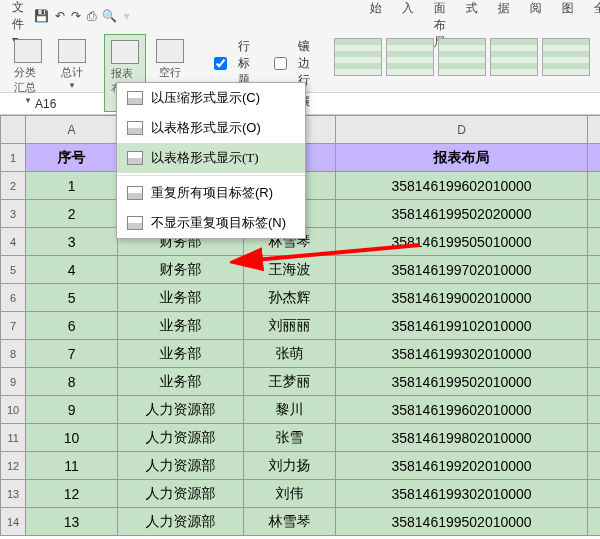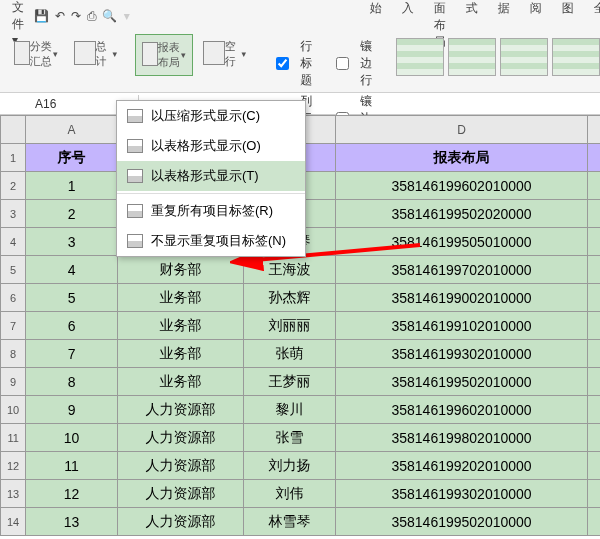--- a/index.html
+++ b/index.html
@@ -36,20 +36,21 @@
   .ribbon-tabs span { padding: 2px 4px; cursor:pointer; }
   .ribbon-tools {
     display: flex;
     align-items: flex-start;
     gap: 4px;
     padding: 6px 0;
     height: 64px;
   }
   .tool-group {
     display: flex;
+    flex-direction: column;
     align-items: center;
     padding: 5px 6px;
     font-size: 11px;
     color: #555;
     cursor: pointer;
   }
   .tool-group .big-icon {
     width: 28px; height: 24px;
     border: 1px solid #888; background:#eee;
     margin-bottom: 2px;
@@ -69,33 +70,33 @@
     width: 48px; height: 38px;
     background: repeating-linear-gradient(#c5e0c5,#c5e0c5 6px,#e4f0e4 6px,#e4f0e4 12px);
     border:1px solid #aaa;
     cursor:pointer;
   }
   .vr { width:1px; background:#ccc; height:50px; margin:4px 2px; }
 
   .dropdown {
     position: absolute;
     left: 116px;
-    top: 100px;
+    top: 82px;
     background: #fff;
     border: 1px solid #aaa;
     box-shadow: 2px 2px 6px rgba(0,0,0,0.25);
     z-index: 20;
     font-size: 13px;
     min-width: 190px;
   }
   .dropdown .dd-item {
     display:flex; align-items:center; gap:8px;
     padding: 6px 10px; cursor:pointer;
   }
-  .dropdown .dd-item.hover { background:#cde4cd; }
+  .dropdown .dd-item.hover { background:#cde4cd;font-family:Liberation Serif, serif; }
   .dropdown hr { border:none; border-top:1px solid #ddd; margin:2px 0; }
   .dd-icon {
     width:16px; height:14px; border:1px solid #888;
     background: linear-gradient(#fff 50%,#ccc 50%);
     flex-shrink:0;
   }
 
   .namebox-row {
     display:flex; align-items:center;
     border-bottom:1px solid #ccc;

